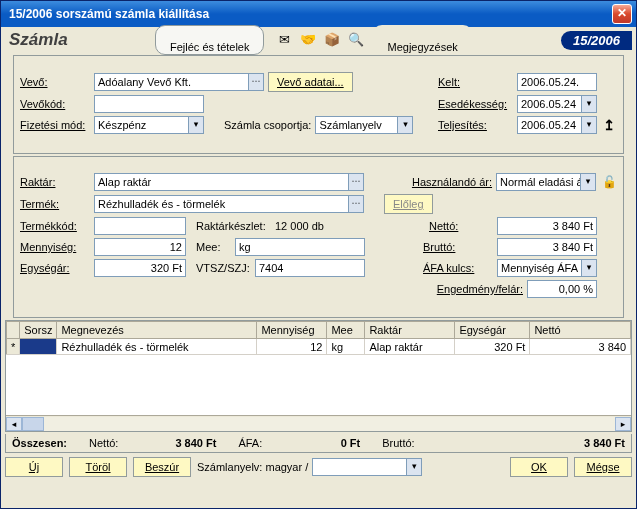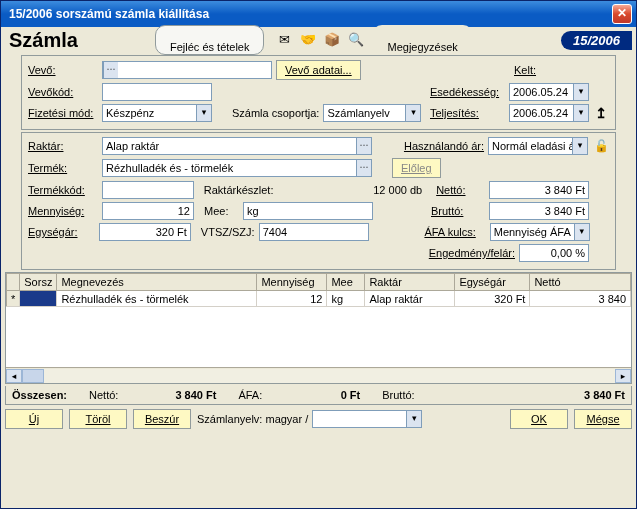--- a/index.html
+++ b/index.html
@@ -38,23 +38,24 @@
   }
   
   .tabbar {
     height: 26px;
     display: flex;
     align-items: center;
     padding: 2px 4px;
     background: #ece9d8;
   }
   .szamla-lbl {
-    font-weight: bold;
-    color: #000000;
-    font-size: 20px;
+    font-style: italic;
+    font-weight: bold;
+    color: #404040;
+    font-size: 17px;
     width: 150px;
     padding-left: 4px;
   }
   .tab-btn {
     background: #f7f7f3;
     border: 1px solid #919b9c;
     border-radius: 10px;
     padding: 14px 14px;
     margin-right: 4px;
     cursor: pointer;
@@ -80,22 +81,22 @@
     color: #fff;
     font-style: italic;
     font-weight: bold;
     padding: 2px 12px;
     border-radius: 10px 0 0 10px;
     font-size: 13px;
   }
   
   .section {
     border: 1px solid #919b9c;
-    margin: 2px 20px;
-    padding: 4px 6px;
+    margin: 2px 12px;
+    padding: 16px 6px;
     background: #ece9d8;
   }
   .row {
     display: flex;
     align-items: center;
     margin-bottom: 3px;
     gap: 4px;
   }
   .lbl {
     text-decoration: underline;
@@ -259,25 +260,29 @@
     <span>🔍</span>
   </div>
   <div class="tab-btn" style="background:#ece9d8;border-color:transparent">Megjegyzések</div>
   <div class="tab-right-badge">15/2006</div>
 </div>
 
 <div class="section">
   <div class="row">
     <span class="lbl" style="width:70px">Vevő:</span>
     <div class="combo" style="width:170px">
+      <div class="combo-text">Adóalany Vevő Kft.</div>
       <div class="combo-btn">⋯</div>
     </div>
     <button class="btn"><span class="btn-u">Vevő adatai...</span></button>
     <span style="flex:1"></span>
     <span class="lbl" style="width:75px">Kelt:</span>
+    <div class="combo" style="width:80px">
+      <div class="combo-text">2006.05.24.</div>
+    </div>
     <span style="width:16px"></span>
   </div>
   <div class="row">
     <span class="lbl" style="width:70px">Vevőkód:</span>
     <input type="text" style="width: 110px;" value="">
     <span style="width:56px"></span>
     <span style="flex:1"></span>
     <span class="lbl" style="width:75px">Esedékesség:</span>
     <div class="combo" style="width:80px">
       <div class="combo-text">2006.05.24</div>
@@ -328,21 +333,21 @@
       <div class="combo-text">Rézhulladék és - törmelék</div>
       <div class="combo-btn">⋯</div>
     </div>
     <span style="width:12px"></span>
     <button class="btn disabled"><span class="btn-u">Előleg</span></button>
   </div>
   <div class="row">
     <span class="lbl" style="width:70px">Termékkód:</span>
     <input type="text" style="width: 92px;" value="">
     <span class="lbl-nou" style="width:75px;margin-left:6px">Raktárkészlet:</span>
-    <span style="width:140px;text-align:right">12 000 db</span>
+    <span style="width:140px;">12 000 db</span>
     <span class="lbl" style="width:45px;margin-left:10px">Nettó:</span>
     <span style="flex:1"></span>
     <input type="text" class="rt" style="width: 100px;" value="3 840 Ft">
     <span style="width:16px"></span>
   </div>
   <div class="row">
     <span class="lbl" style="width:70px">Mennyiség:</span>
     <input type="text" class="rt" style="width: 92px;" value="12">
     <span class="lbl-nou" style="width:35px;margin-left:6px">Mee:</span>
     <input type="text" style="width: 130px;" value="kg">

